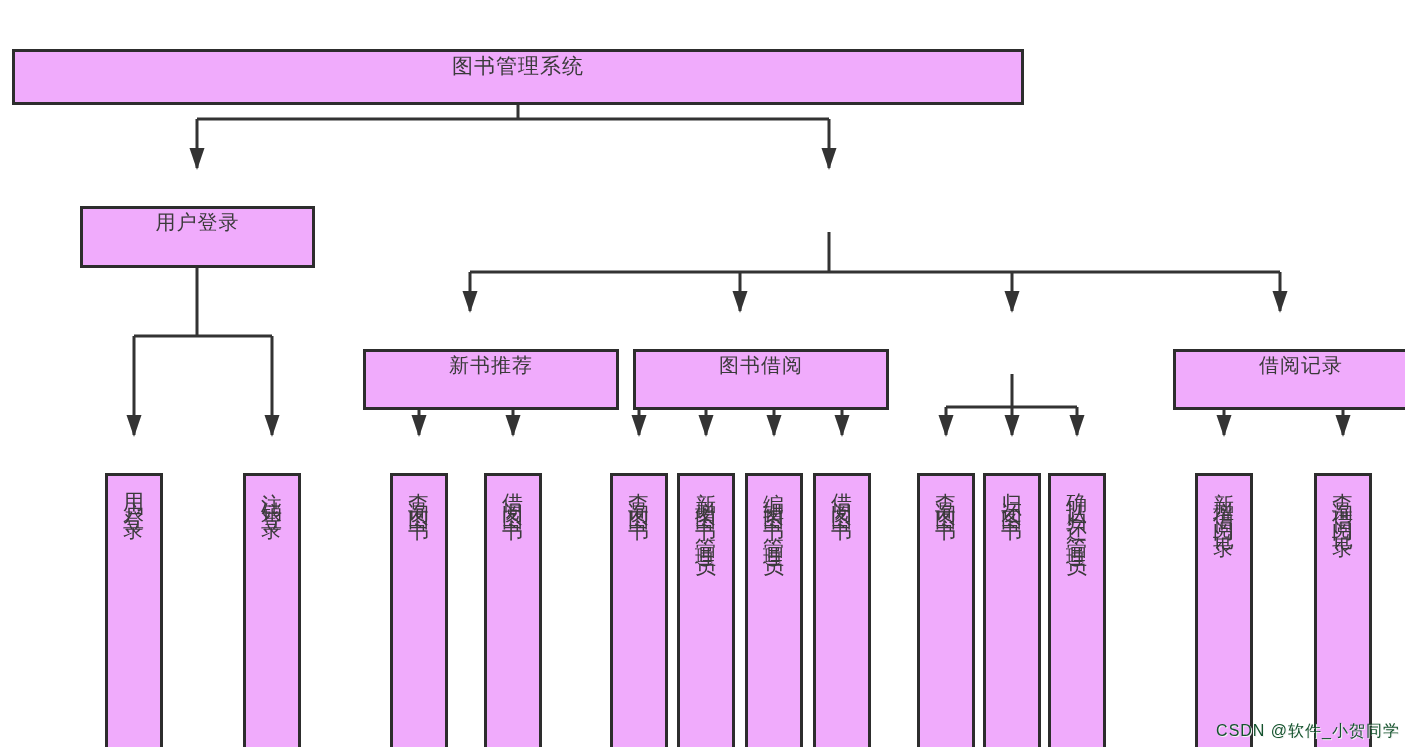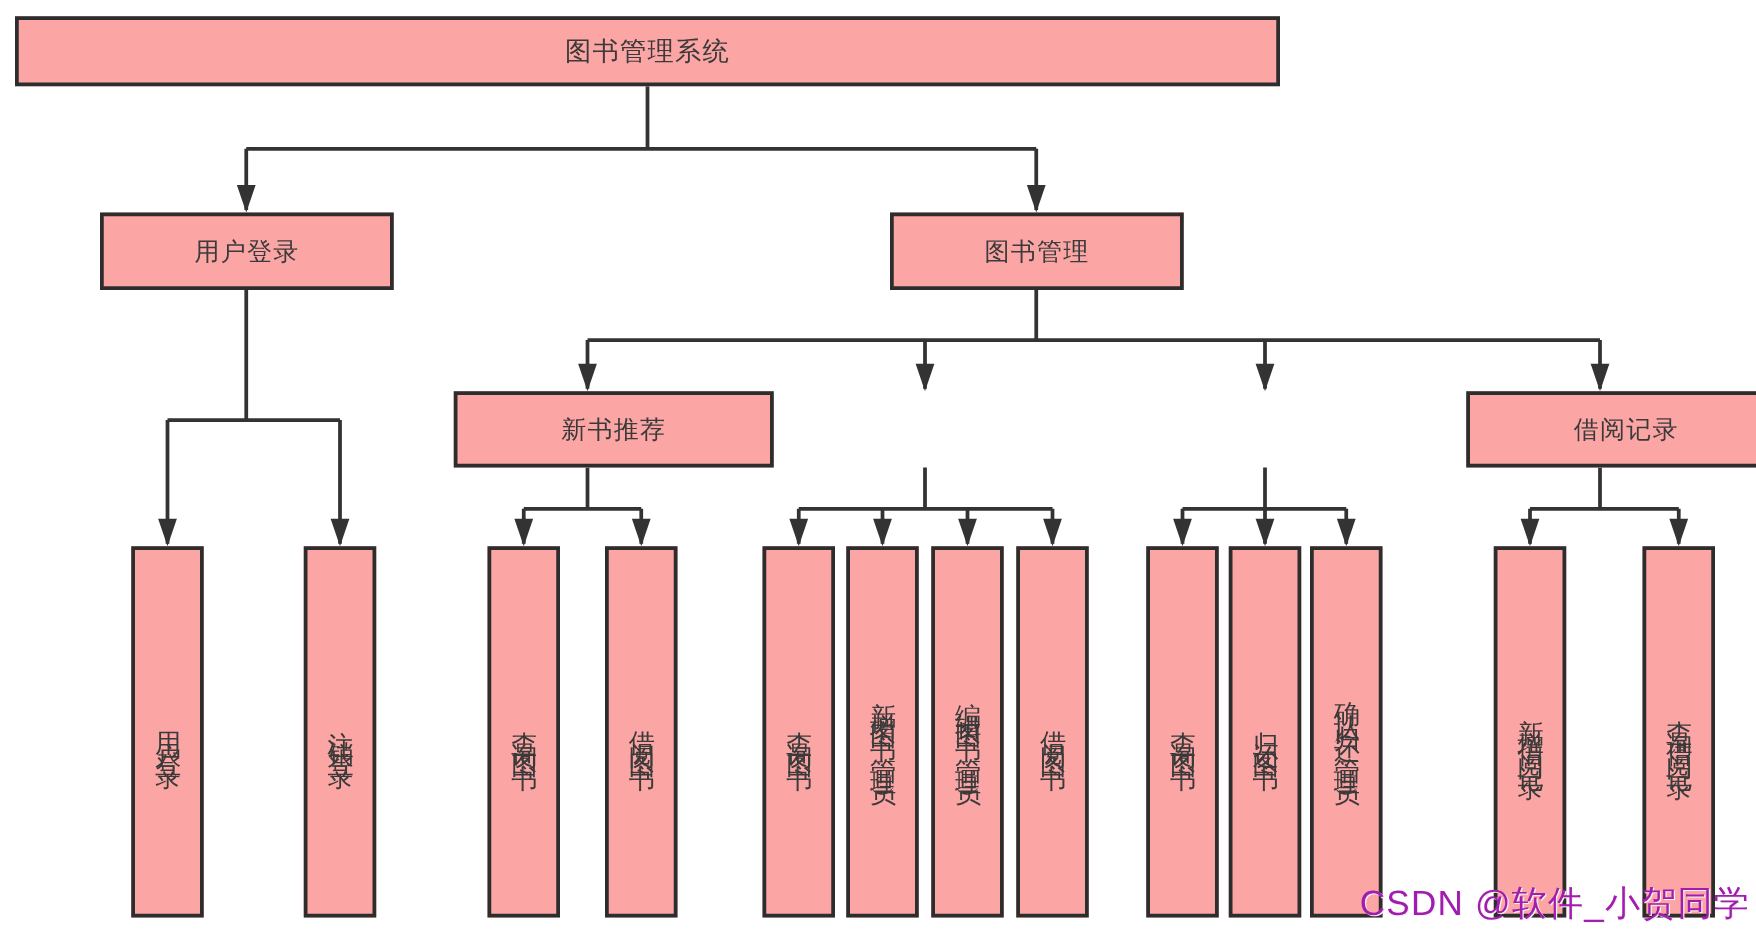--- a/index.html
+++ b/index.html
@@ -20,27 +20,28 @@
     position: absolute;
     left: 0;
     top: 0;
     width: 1405px;
     height: 747px;
   }
   .node {
     position: absolute;
     box-sizing: border-box;
     border: 3px solid #2d2d2d;
-    background: #fca5a5;
+    background: #f0abfc;
     display: flex;
-    align-items: center;
+    align-items: flex-start;
     justify-content: center;
     color: #3a3a3a;
     font-size: 20px;
     letter-spacing: 1px;
+    margin-top: 36px;
   }
   .node.root {
     left: 12px; top: 13px; width: 1012px; height: 56px;
     font-size: 21px;
   }
   .node.lvl2 { top: 170px; width: 235px; height: 62px; }
   .node.lvl3 { top: 313px; width: 256px; height: 61px; }
   .node.leaf {
     top: 437px; width: 58px; height: 297px;
     font-size: 21px;
@@ -49,22 +50,22 @@
     writing-mode: vertical-rl;
     text-orientation: mixed;
     letter-spacing: 9px;
     line-height: 1;
     white-space: nowrap;
   }
   .watermark {
     position: absolute;
     right: 5px;
     bottom: 5px;
-    color: #a21caf;
-    font-size: 28px;
+    color: #14532d;
+    font-size: 16px;
     letter-spacing: 1px;
     text-shadow: 1px 1px 0 #f2f2f2;
     pointer-events: none;
   }
 </style>
 </head>
 <body>
 
 <div class="canvas">
 
@@ -111,26 +112,26 @@
     </g>
   </svg>
 
   <div class="node root">
     <span>图书管理系统</span>
   </div>
 
   <div class="node lvl2" style="left:80px;">
     <span>用户登录</span>
   </div>
-  <div class="node lvl2" style="left:712px;">
-    <span>图书管理</span>
-  </div>
 
   <div class="node lvl3" style="left:363px;">
     <span>新书推荐</span>
+  </div>
+  <div class="node lvl3" style="left:633px;">
+    <span>图书借阅</span>
   </div>
   <div class="node lvl3" style="left:1173px;">
     <span>借阅记录</span>
   </div>
 
   <div class="node leaf" style="left:105px;">
     <span class="vtext">用户登录</span>
   </div>
   <div class="node leaf" style="left:243px;">
     <span class="vtext">注销登录</span>

